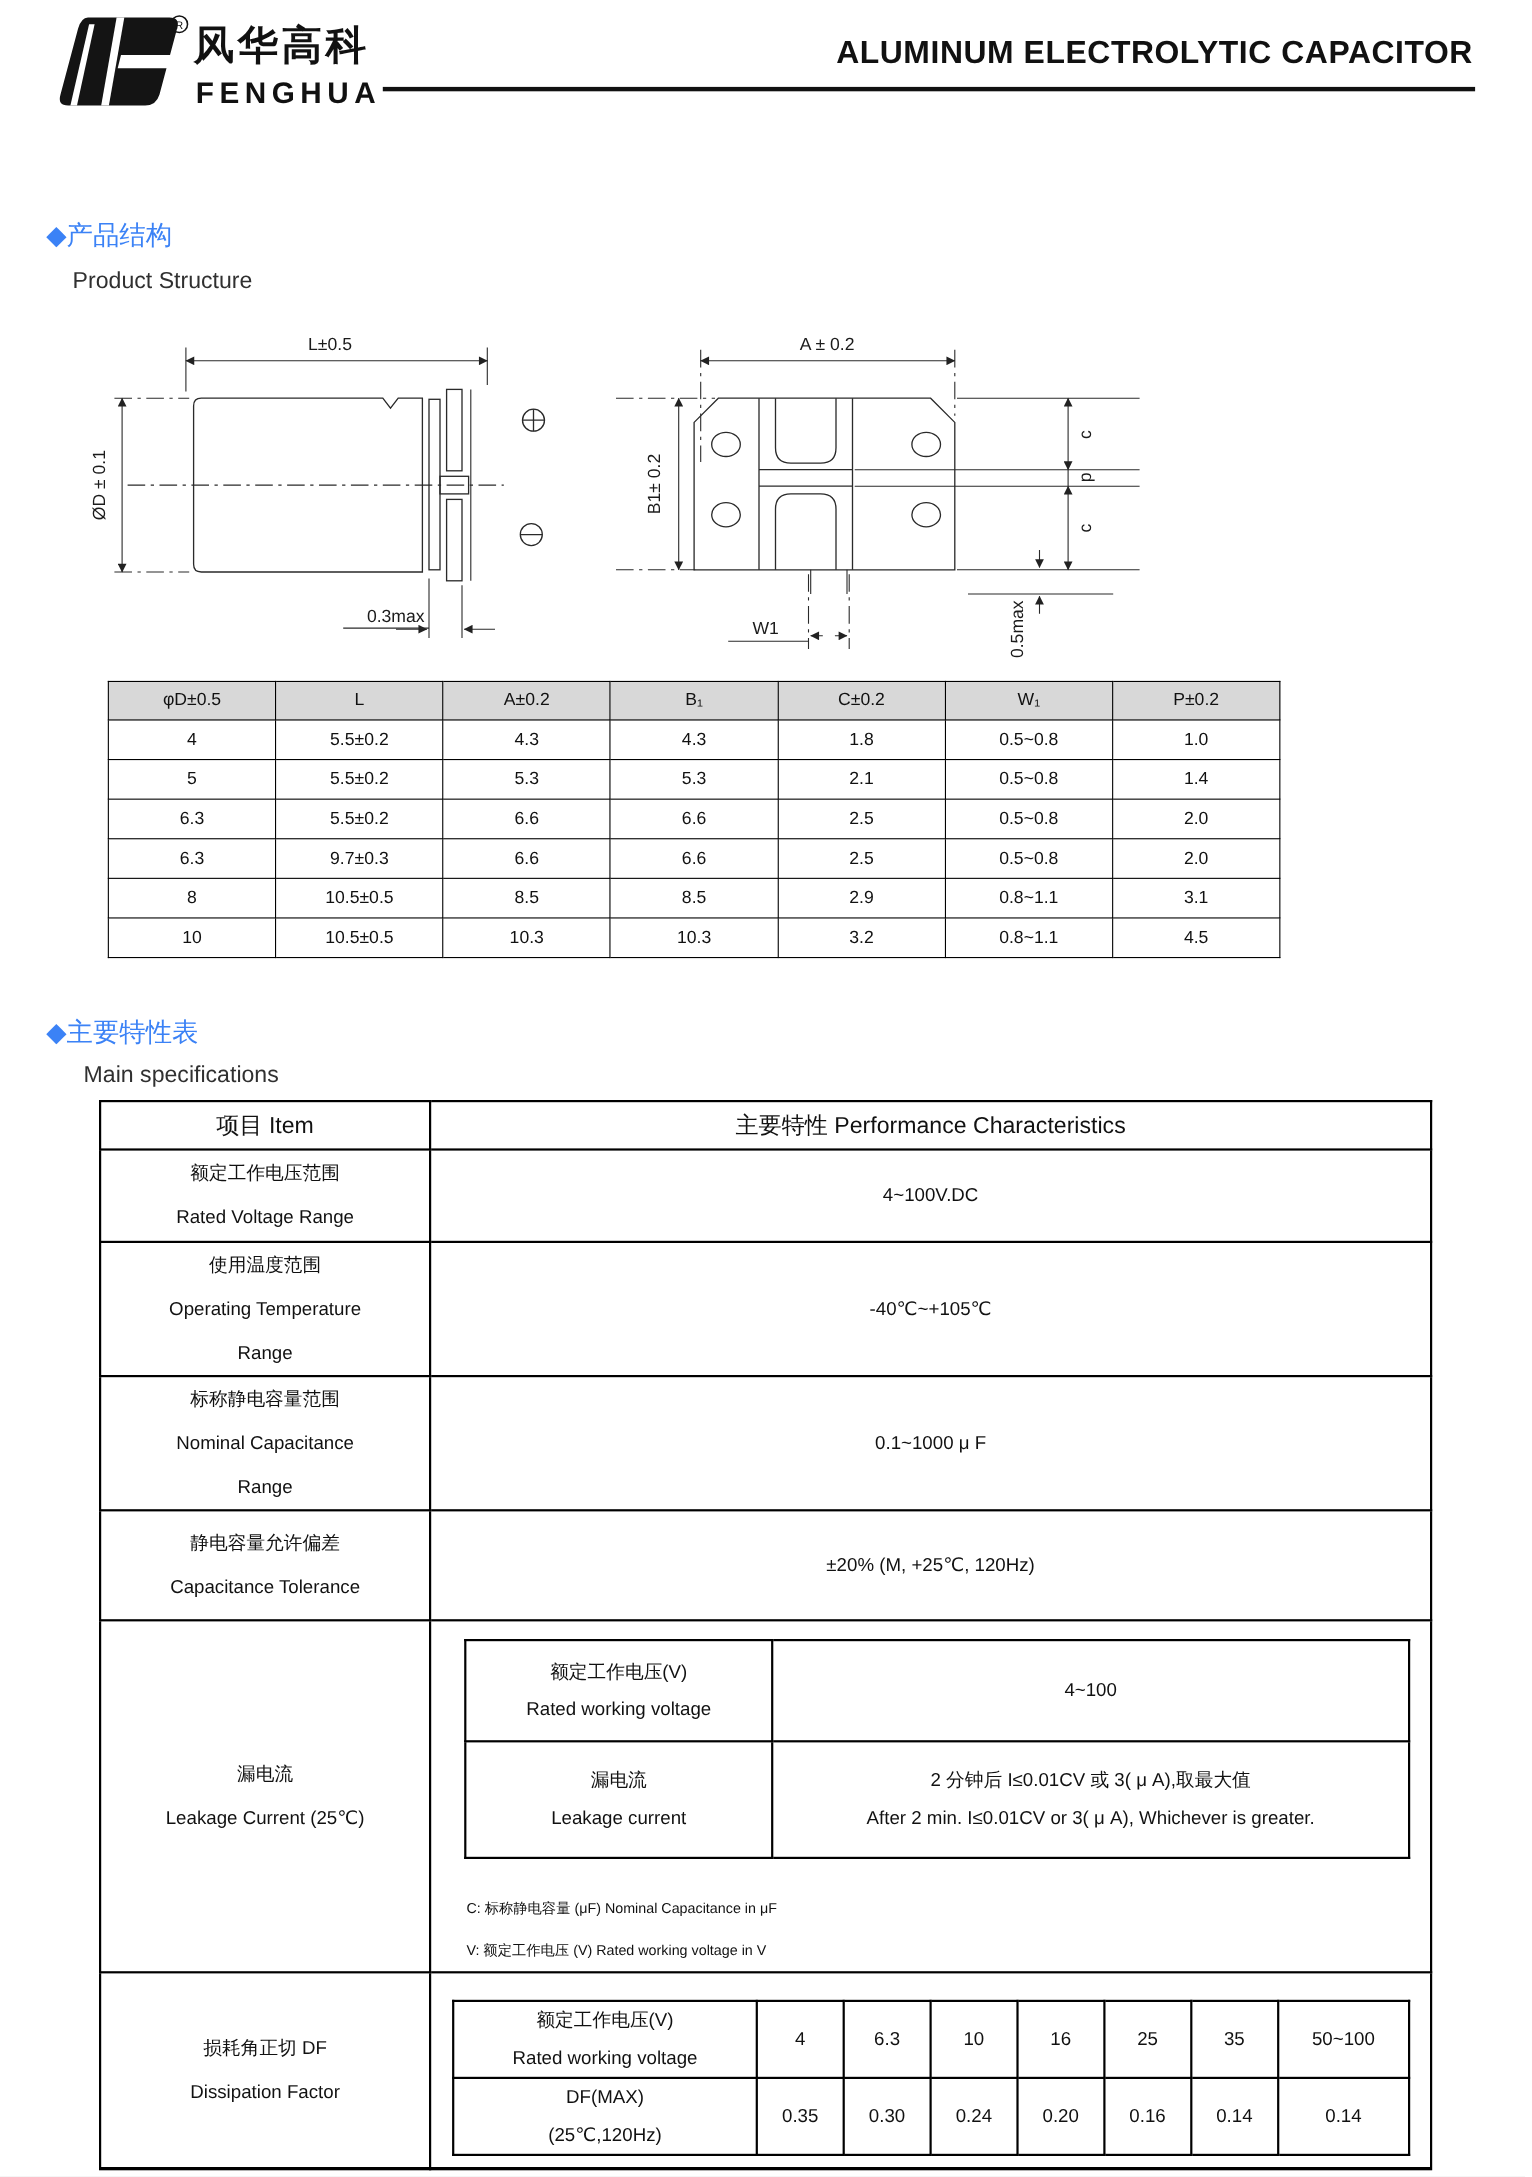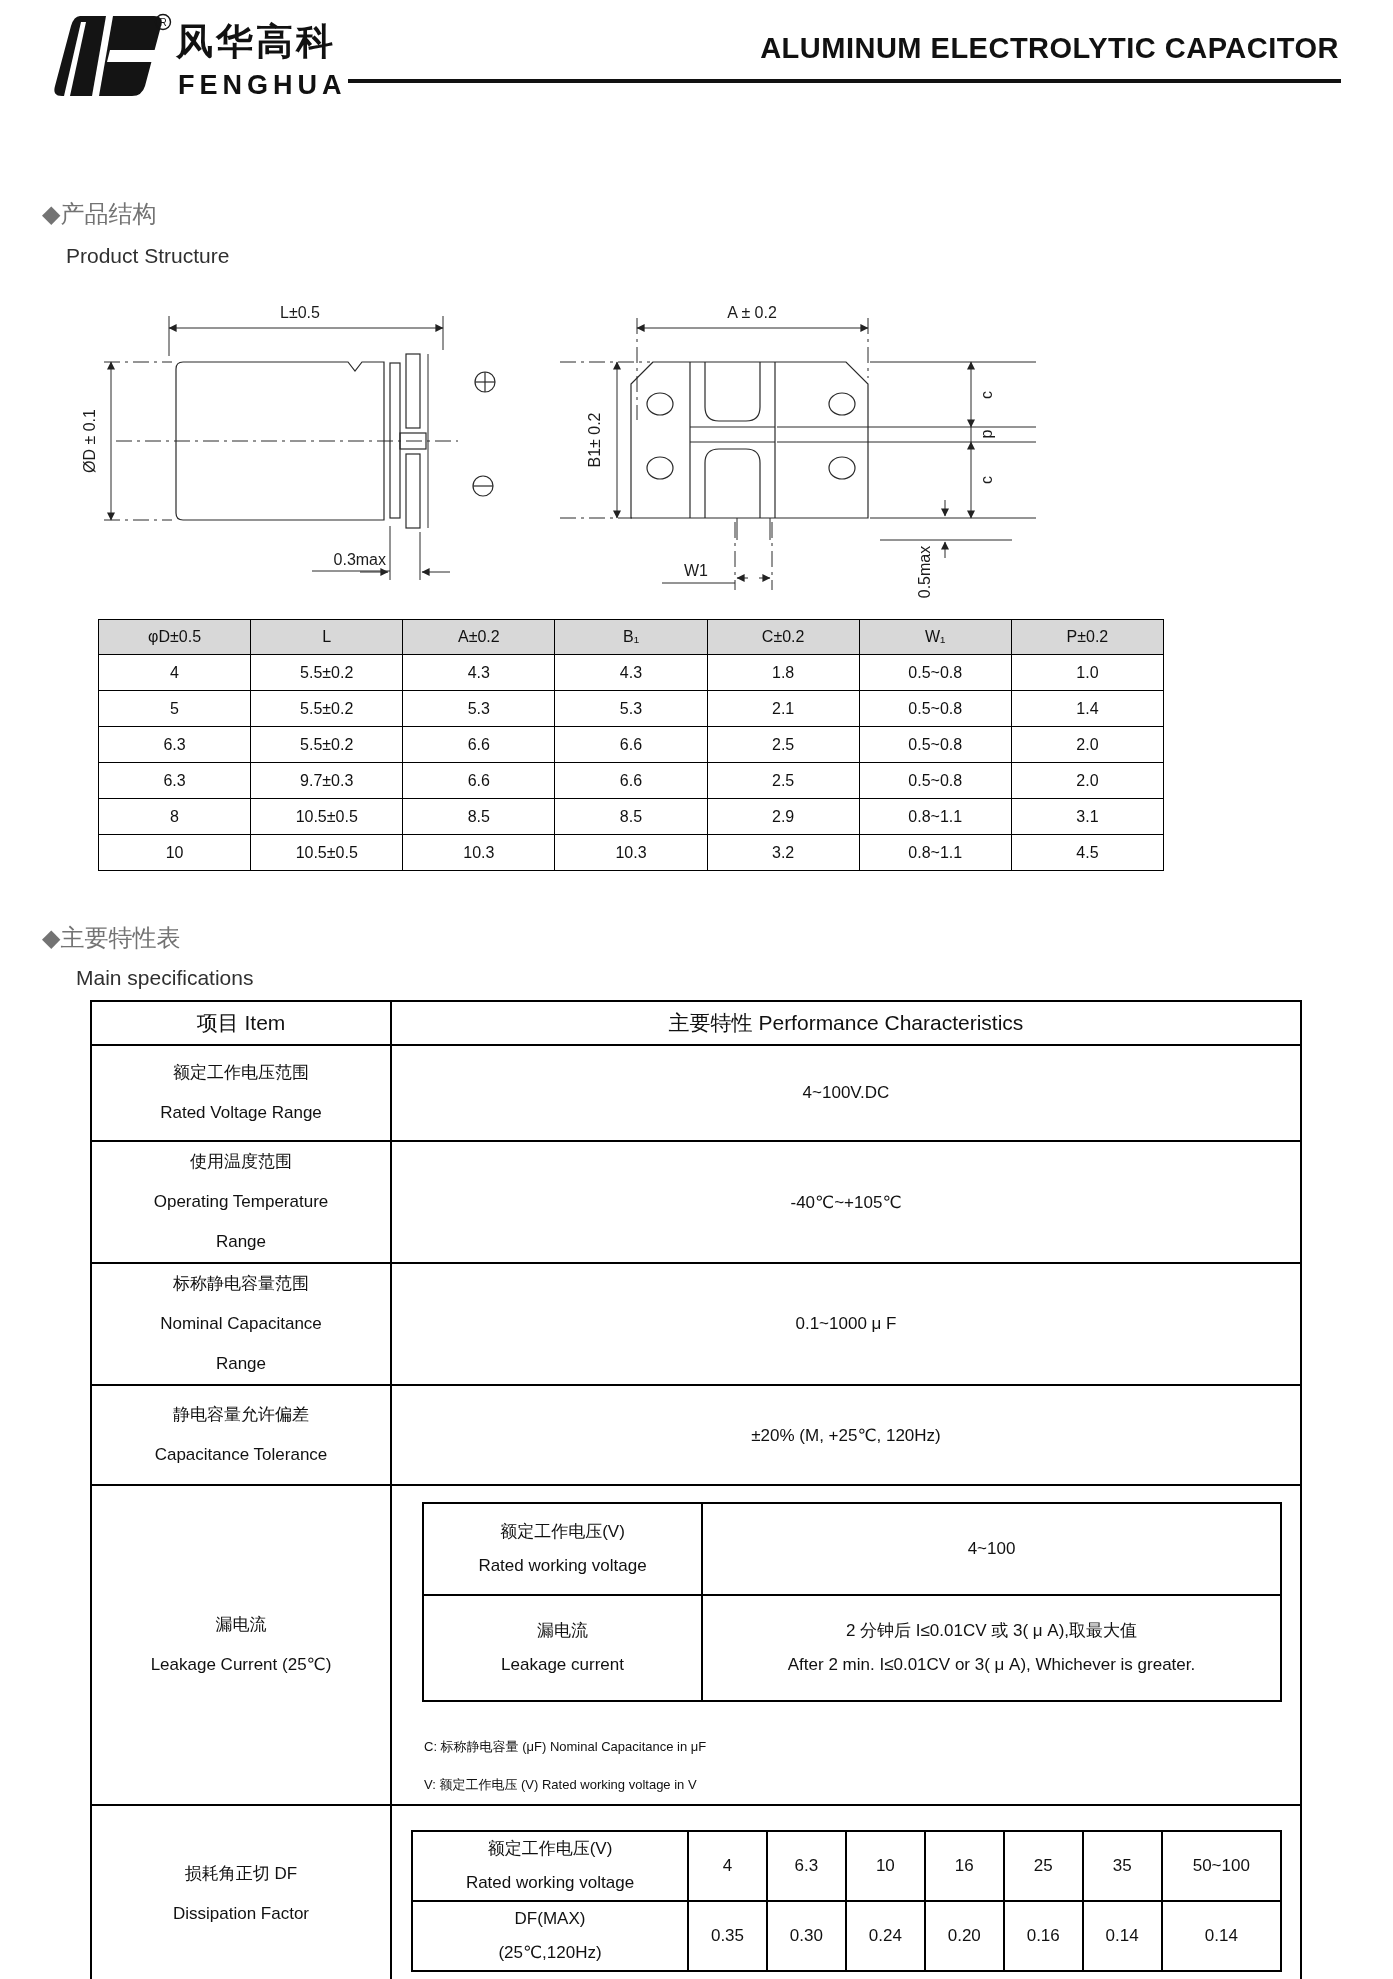--- a/index.html
+++ b/index.html
@@ -7,21 +7,21 @@
         font-family:"Liberation Sans","DejaVu Sans",sans-serif;color:#111;overflow:hidden;}
 
   
   .logo-svg{position:absolute;left:50px;top:12px;}
   .brand-cn{position:absolute;left:176px;top:17px;font-size:37px;font-weight:700;letter-spacing:3px;}
   .brand-en{position:absolute;left:178px;top:70px;font-size:27px;font-weight:700;letter-spacing:5px;}
   .doc-title{position:absolute;right:54px;top:32px;font-size:29px;font-weight:700;letter-spacing:.5px;}
   .title-rule{position:absolute;left:348px;top:79px;width:993px;height:4px;background:#111;}
 
   
-  .sec-cn{position:absolute;font-size:24px;color:#737373;}
+  .sec-cn{position:absolute;font-size:24px;color:#3b82f6;}
   .sec-en{position:absolute;font-size:21px;color:#303030;}
   #sec1-cn{left:42px;top:198px;}
   #sec1-en{left:66px;top:244px;}
   #sec2-cn{left:42px;top:922px;}
   #sec2-en{left:76px;top:966px;}
 
   
   .drawing{position:absolute;left:60px;top:240px;}
   .drawing text{font-family:"Liberation Sans","DejaVu Sans",sans-serif;font-size:16px;fill:#1b1b1b;stroke:none;}
   .ln{stroke:#2a2a2a;stroke-width:1.2;fill:none;}
@@ -251,21 +251,21 @@
     <colgroup>
         <col style="width:300px">
         <col style="width:910px">
       </colgroup>
     <tbody>
       <tr style="height:44px">
         <td class="hdr">项目 Item</td>
         <td class="hdr">主要特性 Performance Characteristics</td>
       </tr>
 
-      <tr style="height:96px">
+      <tr style="height:84px">
         <td>
           <div class="cellline">额定工作电压范围</div>
           <div class="cellline">Rated Voltage Range</div>
         </td>
         <td>4~100V.DC</td>
       </tr>
 
       <tr style="height:116px">
         <td>
           <div class="cellline">使用温度范围</div>

